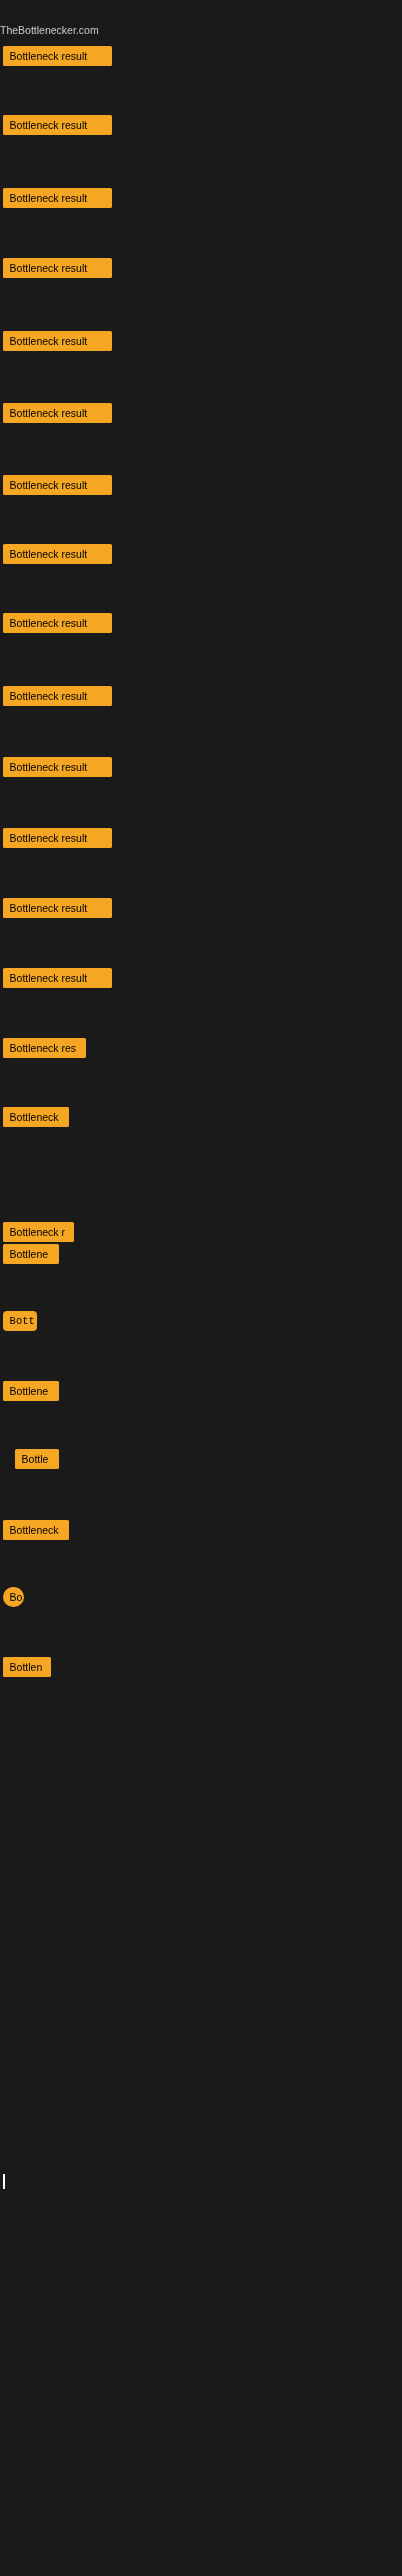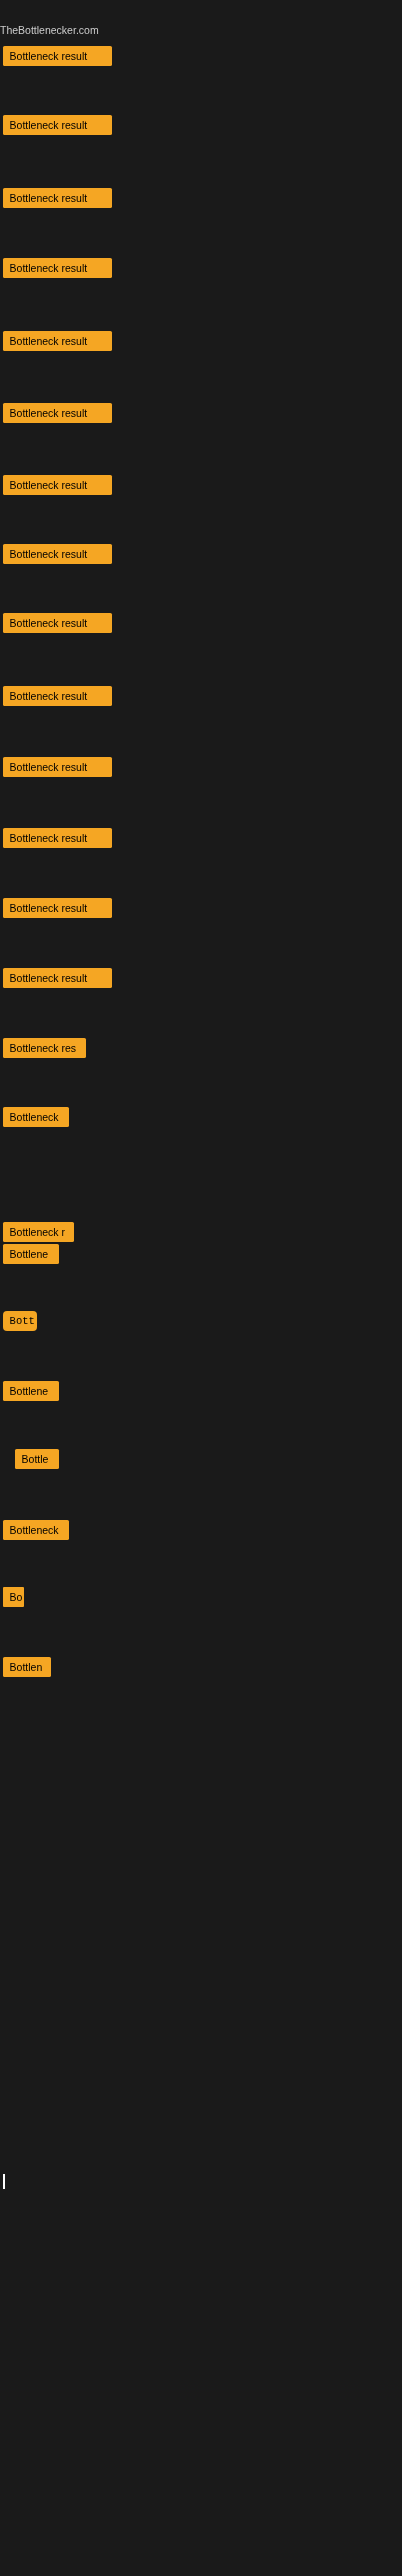--- a/index.html
+++ b/index.html
@@ -43,17 +43,17 @@
     <div style="position: absolute; top: 898px; left: 3.2px; padding: 4px 6.4px; background-color: rgb(245, 166, 35); color: rgb(0, 0, 0); font-size: 10.5px; font-family: Arial, sans-serif; border-radius: 1.6px; white-space: nowrap; overflow: hidden; max-width: 109px; width: 109px;">Bottleneck result</div>
     <div style="position: absolute; top: 968px; left: 3.2px; padding: 4px 6.4px; background-color: rgb(245, 166, 35); color: rgb(0, 0, 0); font-size: 10.5px; font-family: Arial, sans-serif; border-radius: 1.6px; white-space: nowrap; overflow: hidden; max-width: 109px; width: 109px;">Bottleneck result</div>
     <div style="position: absolute; top: 1038px; left: 3.2px; padding: 4px 6.4px; background-color: rgb(245, 166, 35); color: rgb(0, 0, 0); font-size: 10.5px; font-family: Arial, sans-serif; border-radius: 1.6px; white-space: nowrap; overflow: hidden; max-width: 89px; width: 83px;">Bottleneck res</div>
     <div style="position: absolute; top: 1107px; left: 3.2px; padding: 4px 6.4px; background-color: rgb(245, 166, 35); color: rgb(0, 0, 0); font-size: 10.5px; font-family: Arial, sans-serif; border-radius: 1.6px; white-space: nowrap; overflow: hidden; max-width: 66px; width: 66px;">Bottleneck</div>
     <div style="position: absolute; top: 1175px; left: 3.2px; padding: 4px 6.4px; background-color: rgb(245, 166, 35); color: rgb(0, 0, 0); font-size: 10.5px; font-family: Arial, sans-serif; border-radius: 1.6px; white-space: nowrap; overflow: hidden; max-width: 71px; width: 71px; margin-top: 47px;">Bottleneck r</div>
     <div style="position: absolute; top: 1244px; left: 3.2px; padding: 4px 6.4px; background-color: rgb(245, 166, 35); color: rgb(0, 0, 0); font-size: 10.5px; font-family: Arial, sans-serif; border-radius: 1.6px; white-space: nowrap; overflow: hidden; max-width: 56px; width: 56px;">Bottlene</div>
     <div style="position: absolute; top: 1311px; left: 3.2px; padding: 4px 6.4px; background-color: rgb(245, 166, 35); color: rgb(0, 0, 0); font-size: 10.5px; font-family: Liberation Mono, monospace; border-radius: 4px; white-space: nowrap; overflow: hidden; max-width: 34px; width: 34px;">Bott</div>
     <div style="position: absolute; top: 1381px; left: 3.2px; padding: 4px 6.4px; background-color: rgb(245, 166, 35); color: rgb(0, 0, 0); font-size: 10.5px; font-family: Arial, sans-serif; border-radius: 1.6px; white-space: nowrap; overflow: hidden; max-width: 56px; width: 56px;">Bottlene</div>
     <div style="position: absolute; top: 1449px; left: 3.2px; padding: 4px 6.4px; background-color: rgb(245, 166, 35); color: rgb(0, 0, 0); font-size: 10.5px; font-family: Arial, sans-serif; border-radius: 1.6px; white-space: nowrap; overflow: hidden; max-width: 44px; width: 44px; margin-left: 12px;">Bottle</div>
     <div style="position: absolute; top: 1520px; left: 3.2px; padding: 4px 6.4px; background-color: rgb(245, 166, 35); color: rgb(0, 0, 0); font-size: 10.5px; font-family: Arial, sans-serif; border-radius: 1.6px; white-space: nowrap; overflow: hidden; max-width: 66px; width: 66px;">Bottleneck</div>
-    <div style="position: absolute; top: 1587px; left: 3.2px; padding: 4px 6.4px; background-color: rgb(245, 166, 35); color: rgb(0, 0, 0); font-size: 10.5px; font-family: Arial, sans-serif; border-radius: 1px; white-space: nowrap; overflow: hidden; max-width: 21px; width: 21px;">Bo</div>
+    <div style="position: absolute; top: 1587px; left: 3.2px; padding: 4px 6.4px; background-color: rgb(245, 166, 35); color: rgb(0, 0, 0); font-size: 10.5px; font-family: Arial, sans-serif; border-radius: 10px; white-space: nowrap; overflow: hidden; max-width: 21px; width: 21px;">Bo</div>
     <div style="position: absolute; top: 1657px; left: 3.2px; padding: 4px 6.4px; background-color: rgb(245, 166, 35); color: rgb(0, 0, 0); font-size: 10.5px; font-family: Arial, sans-serif; border-radius: 1.6px; white-space: nowrap; overflow: hidden; max-width: 48px; width: 64px;">Bottlen</div>
     <div style="position: absolute; top: 2174px; left: 3.2px; width: 1.6px; height: 14.5px; background-color: rgb(255, 255, 255);"></div>
   </div>
 
 
 </body></html>

